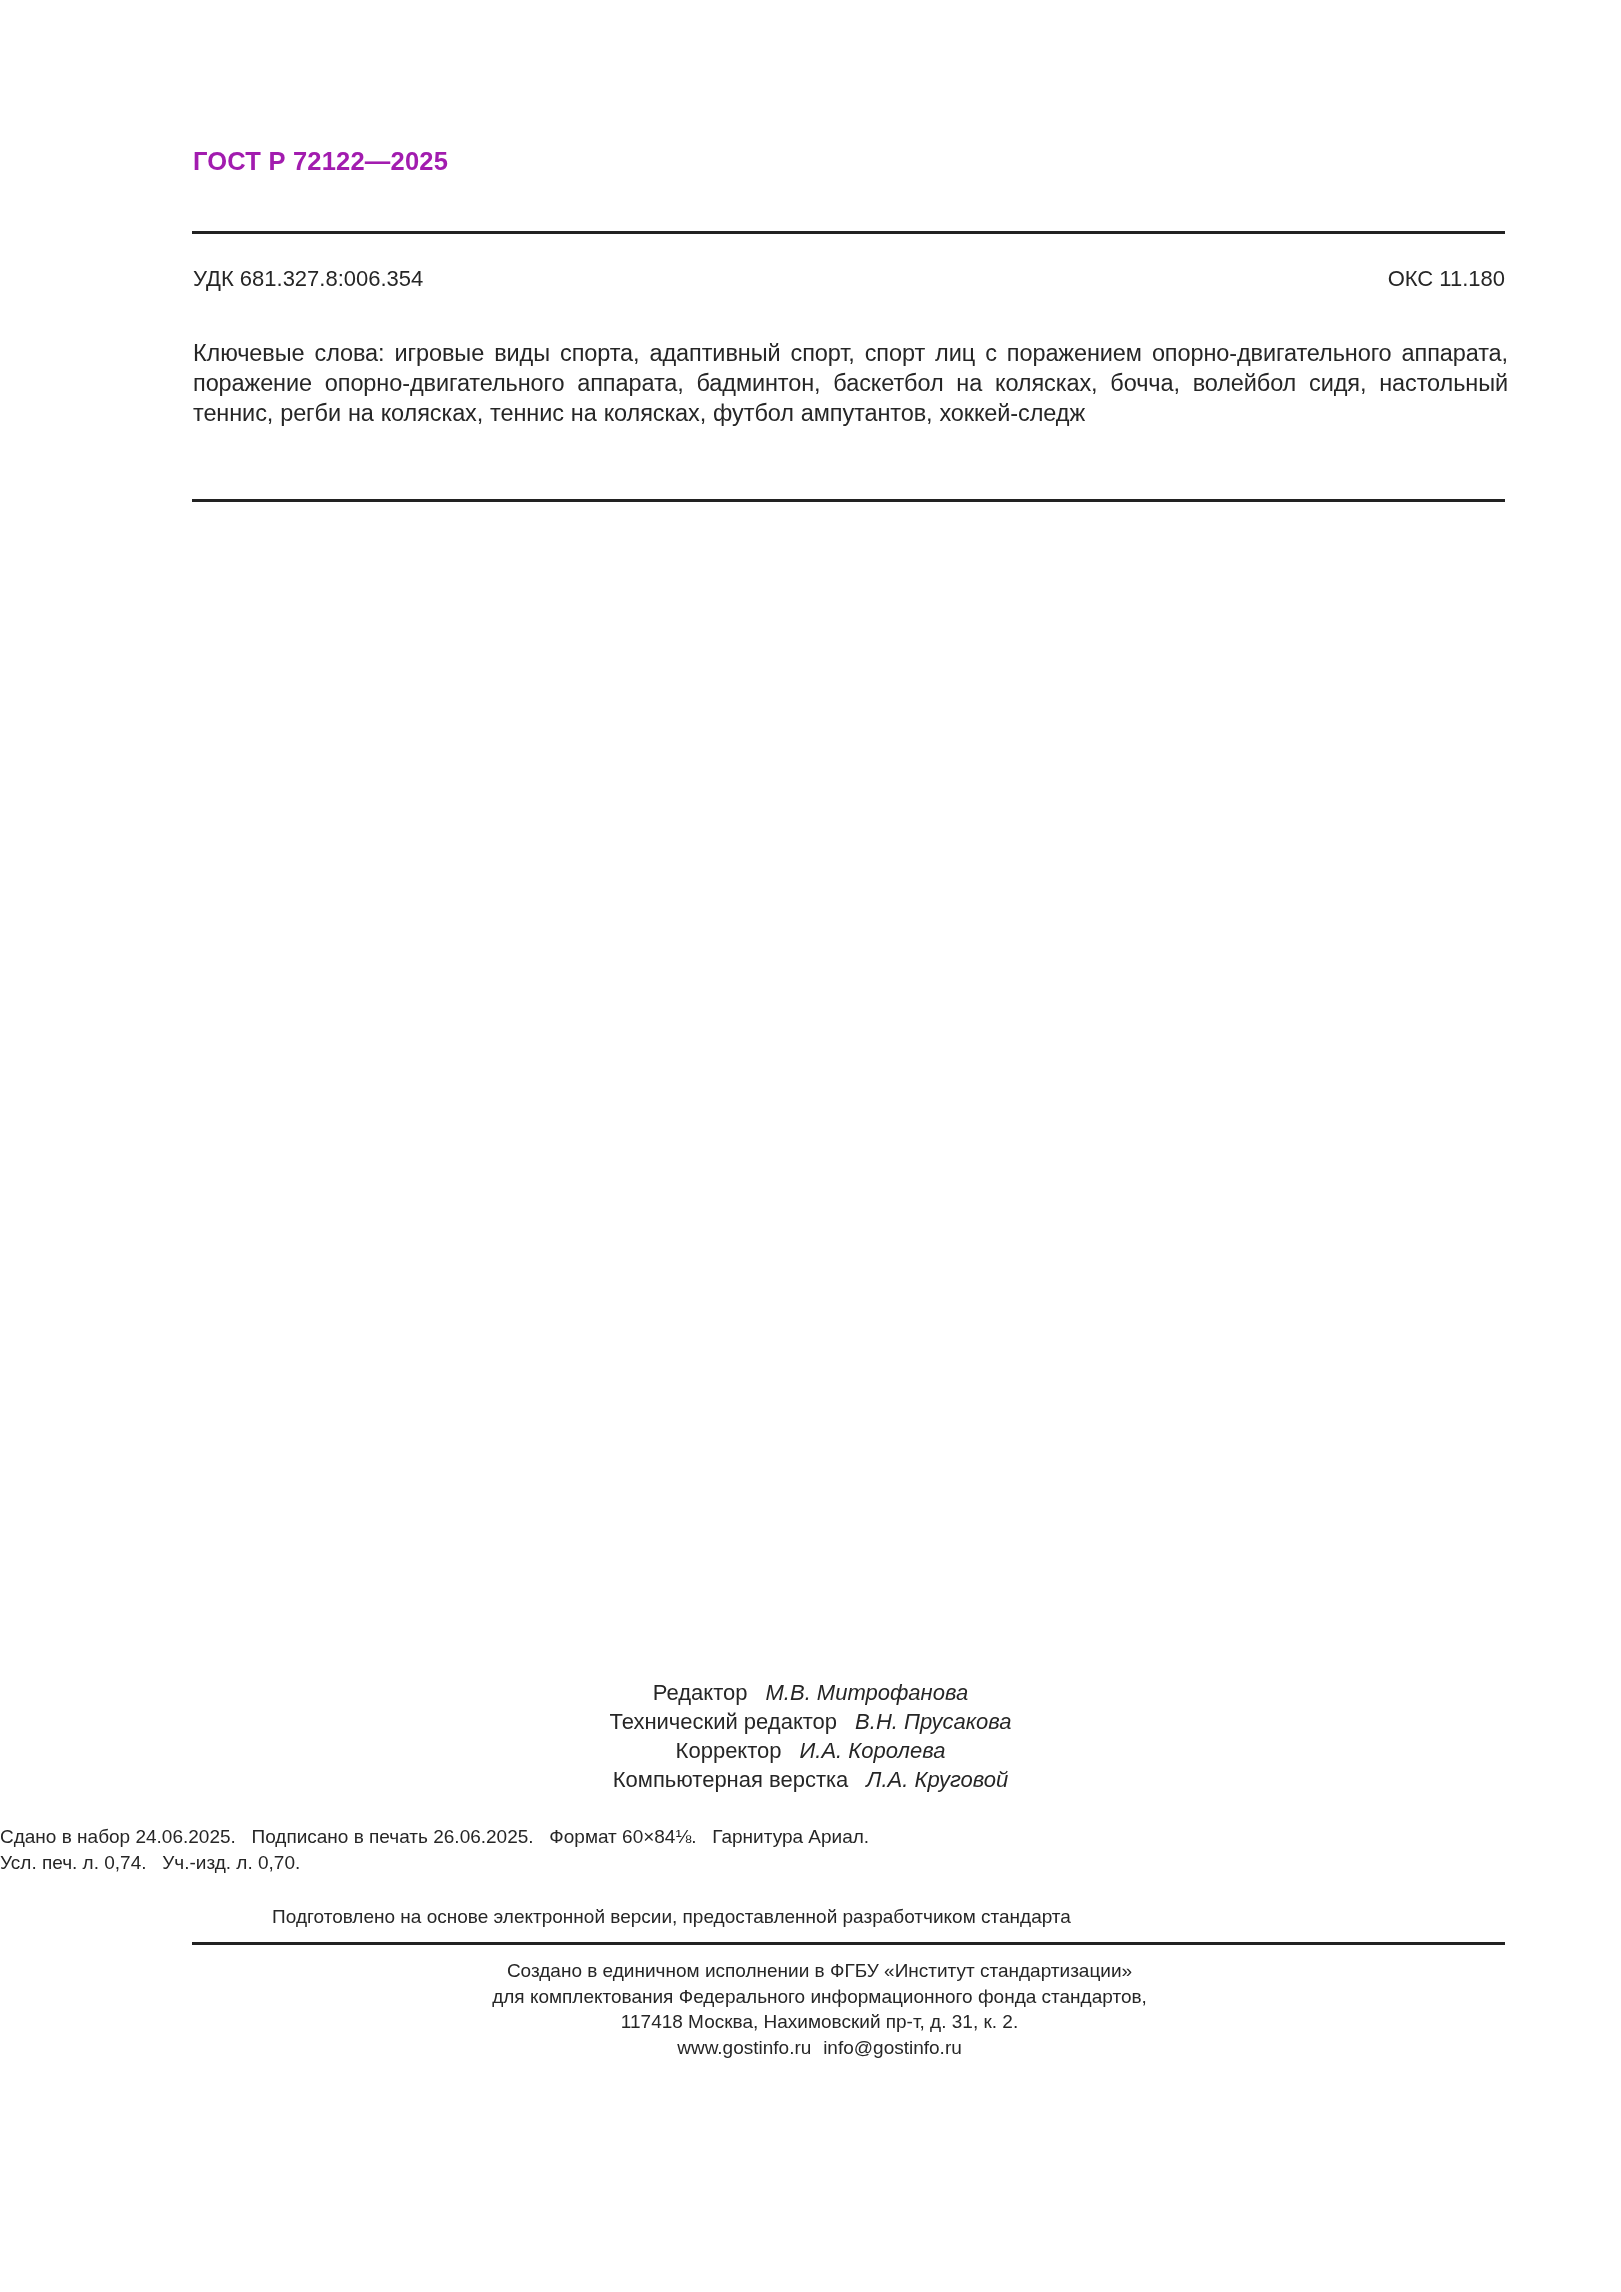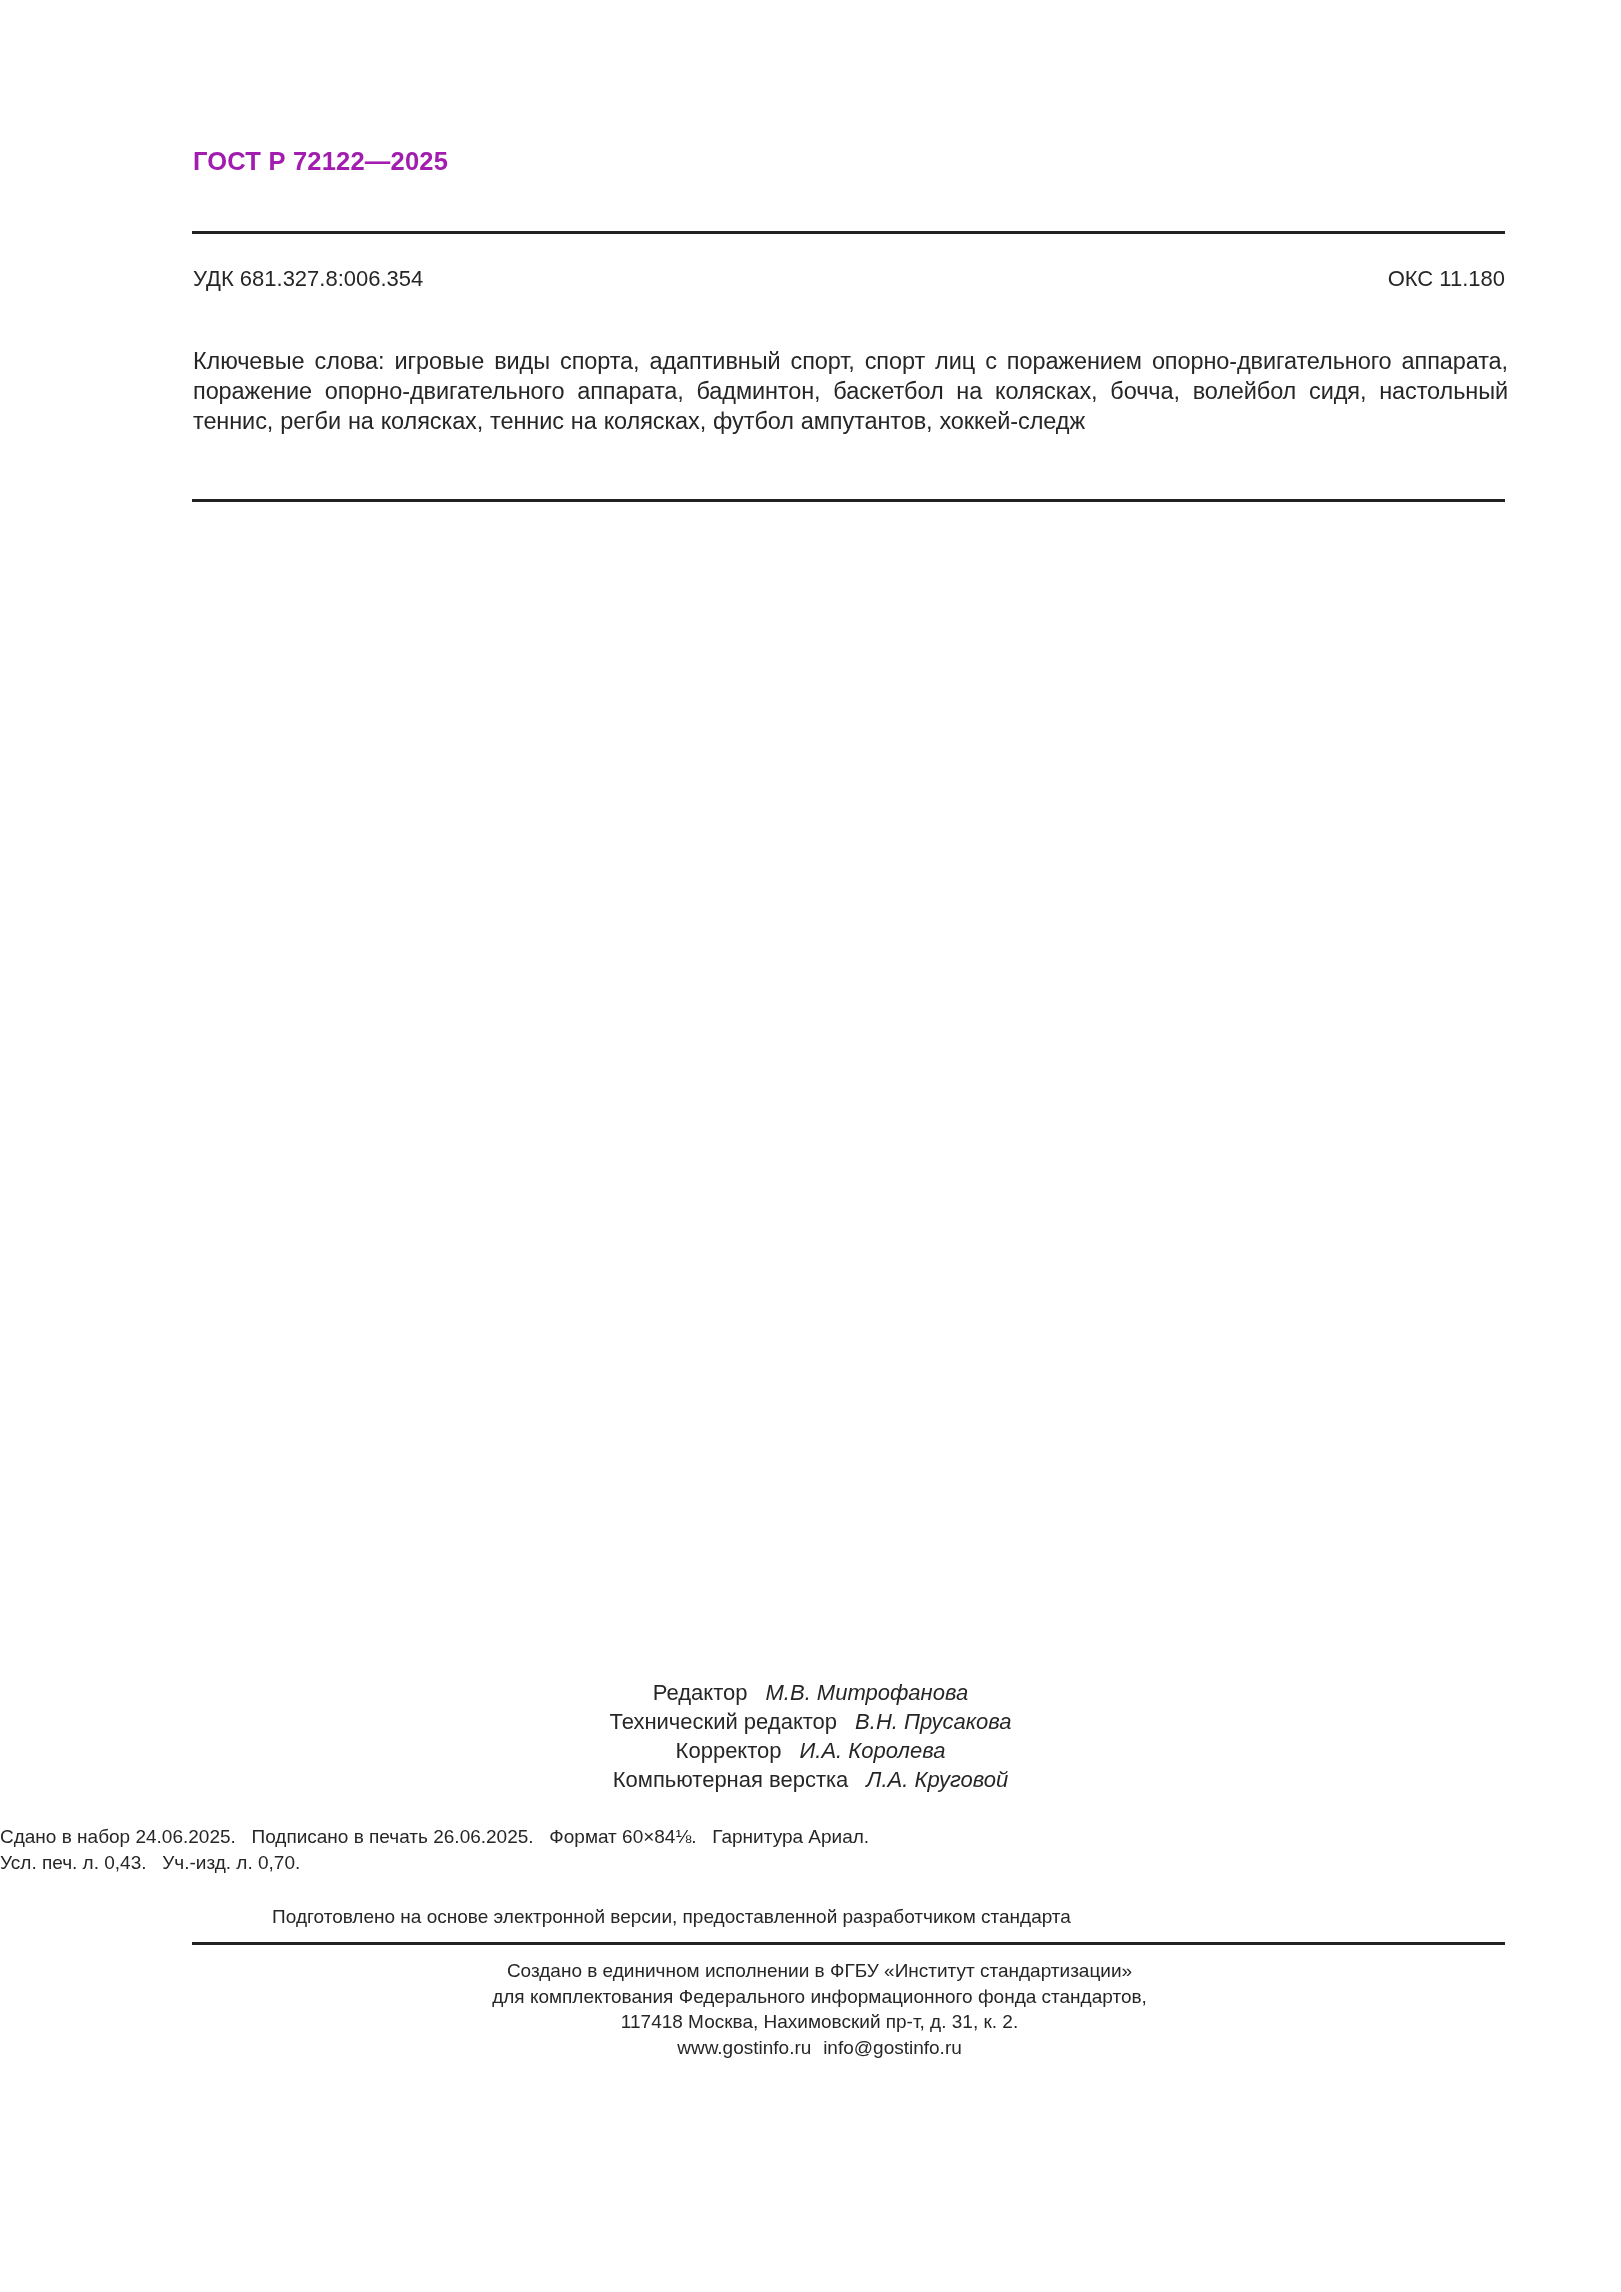--- a/index.html
+++ b/index.html
@@ -56,21 +56,20 @@
       left: 193px;
       top: 338px;
       width: 1315px;
       font-size: 23.5px;
       line-height: 30px;
       color: #262626;
       text-align: justify;
       text-align-last: left;
       letter-spacing: -0.1px;
       word-spacing: 0.5px;
-      margin-top: 8px;
     }
     .credits {
       position: absolute;
       left: 0;
       top: 1678px;
       width: 1621px;
       text-align: center;
       font-size: 22px;
       line-height: 29px;
       color: #262626;
@@ -147,21 +146,21 @@
     <span class="cline">
       <span>Компьютерная верстка</span><span class="cname">Л.А. Круговой</span>
     </span>
   </div>
 
   <div class="imprint">
     <div>
       <span>Сдано в набор 24.06.2025.</span><span class="gap"></span><span>Подписано в печать 26.06.2025.</span><span class="gap"></span><span>Формат 60×84⅛.</span><span class="gap"></span><span>Гарнитура Ариал.</span>
     </div>
     <div>
-      <span>Усл. печ. л. 0,43.</span><span class="gap"></span><span>Уч.-изд. л. 0,70.</span>
+      <span>Усл. печ. л. 0,74.</span><span class="gap"></span><span>Уч.-изд. л. 0,70.</span>
     </div>
   </div>
 
   <div class="prepared">Подготовлено на основе электронной версии, предоставленной разработчиком стандарта</div>
 
   <div class="rule footer"></div>
 
   <div class="publisher">
     <span class="pline">Создано в единичном исполнении в ФГБУ «Институт стандартизации»</span>
     <span class="pline">для комплектования Федерального информационного фонда стандартов,</span>

